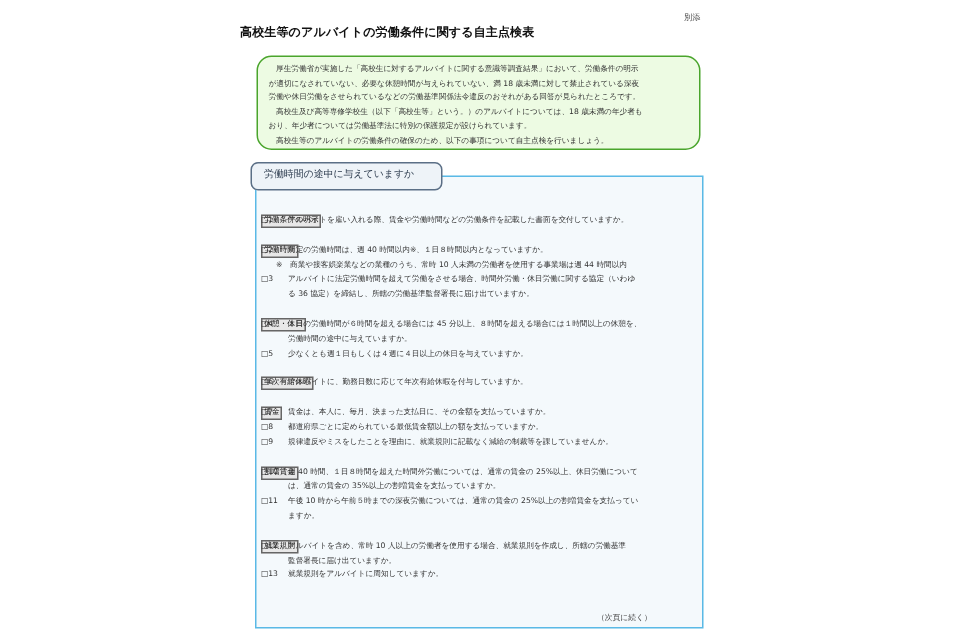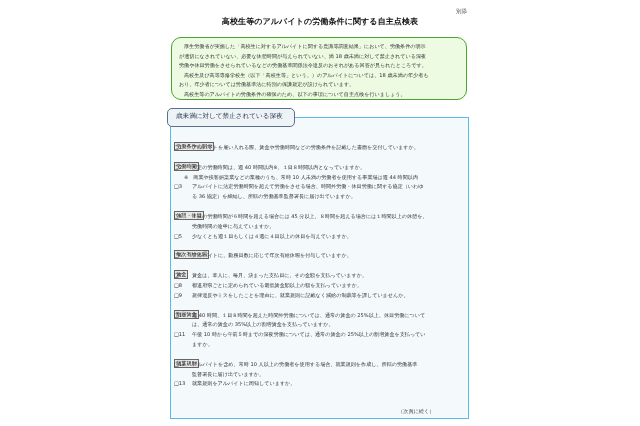--- a/index.html
+++ b/index.html
@@ -4,21 +4,21 @@
   <style>
     html, body { margin: 0; padding: 0; }
     body {
       width: 640px; height: 426px; background: #ffffff; position: relative; overflow: hidden;
       font-family: "DejaVu Sans", "Liberation Sans", sans-serif; color: #222;
     }
     .attachment {
       position: absolute; left: 456px; top: 8px; font-size: 5.5px; color: #444;
     }
     .title {
-      position: absolute; left: 160px; width: 320px; top: 16px; text-align: center;
+      position: absolute; left: 160px; width: 320px; top: 16px; text-align: left;
       font-size: 8px; font-weight: bold; color: #111; letter-spacing: 0.1px;
     }
     .intro-box {
       position: absolute; left: 171px; top: 37px; width: 296px; height: 63px;
       background: #edfbe3; border: 1.5px solid #4aa52c; border-radius: 10px;
       box-sizing: border-box; padding: 4px 6px 3px 7px;
     }
     .intro-box p {
       margin: 0; font-size: 5.1px; line-height: 9.6px; color: #333; text-indent: 5px;
       white-space: nowrap; overflow: hidden;
@@ -65,21 +65,21 @@
 
 <div class="intro-box">
   <p>厚生労働省が実施した「高校生に対するアルバイトに関する意識等調査結果」において、労働条件の明示</p>
   <p class="cont">が適切になされていない、必要な休憩時間が与えられていない、満 18 歳未満に対して禁止されている深夜</p>
   <p class="cont">労働や休日労働をさせられているなどの労働基準関係法令違反のおそれがある回答が見られたところです。</p>
   <p>高校生及び高等専修学校生（以下「高校生等」という。）のアルバイトについては、18 歳未満の年少者も</p>
   <p class="cont">おり、年少者については労働基準法に特別の保護規定が設けられています。</p>
   <p>高校生等のアルバイトの労働条件の確保のため、以下の事項について自主点検を行いましょう。</p>
 </div>
 
-<div class="section-tab">歳未満に対して禁止されている深夜</div>
+<div class="section-tab">労働時間の途中に与えていますか</div>
 <div class="section-box"></div>
 
 <div class="content">
 
   <div class="cat-row"><span class="cat">労働条件の明示</span></div>
   <div class="item">
     <span class="num">□1</span>
     <span class="txt">アルバイトを雇い入れる際、賃金や労働時間などの労働条件を記載した書面を交付していますか。</span>
   </div>
 

